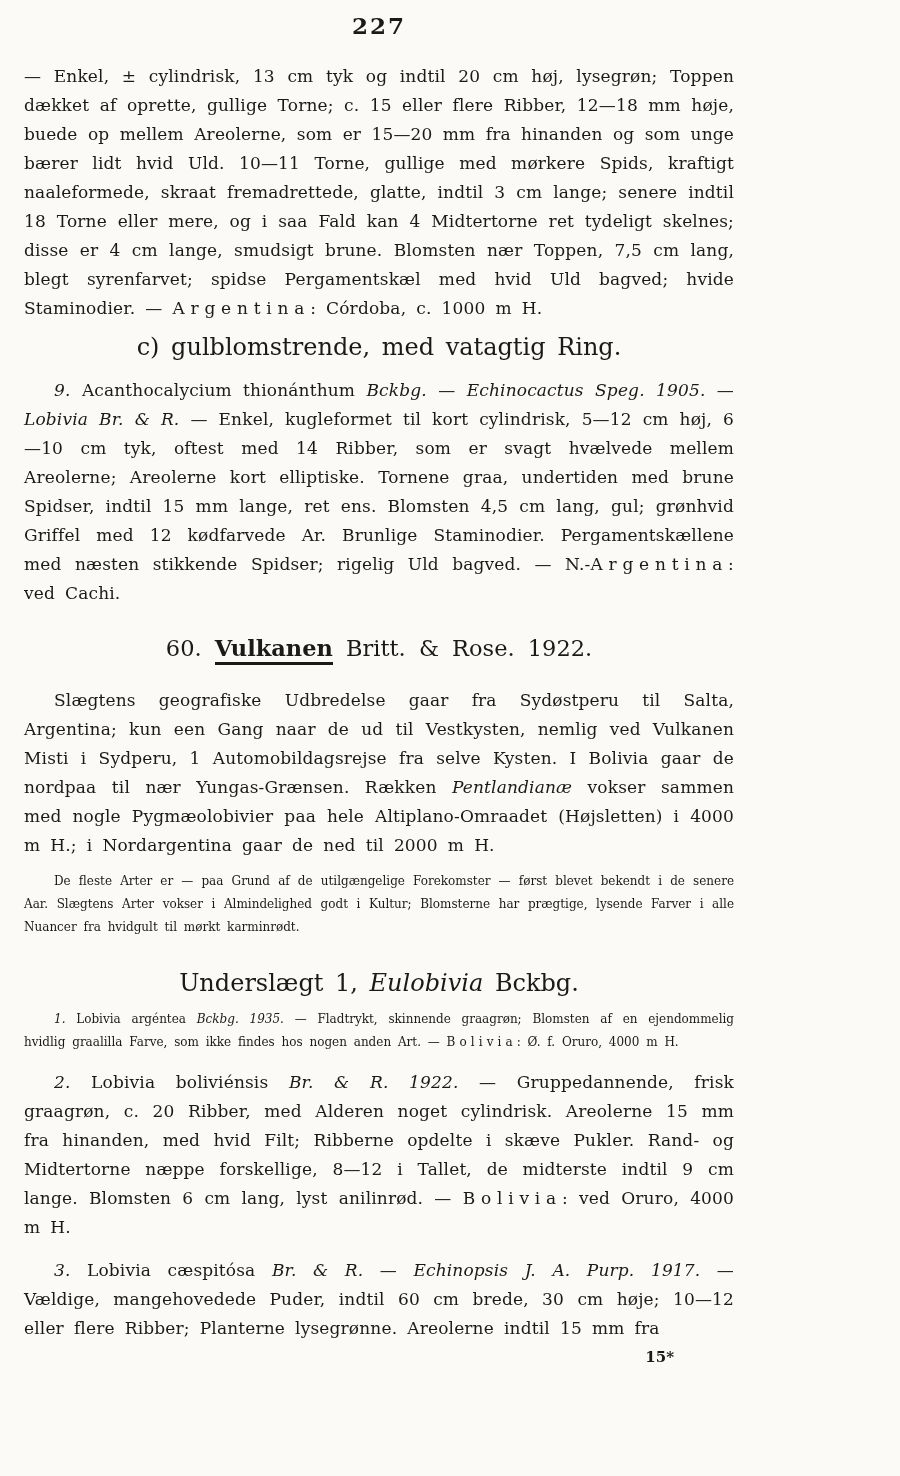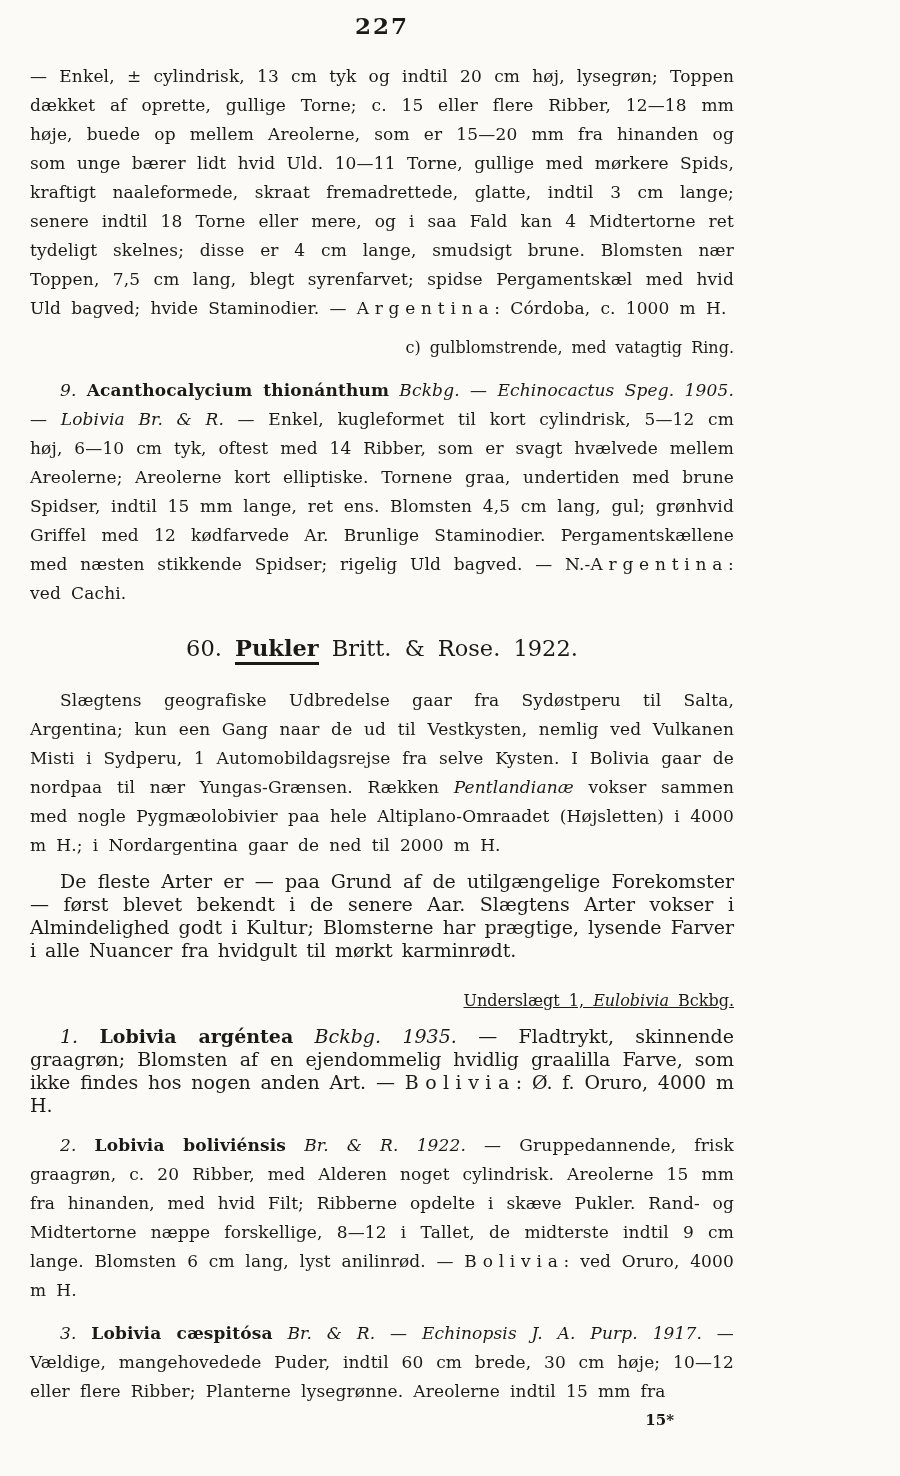--- a/index.html
+++ b/index.html
@@ -16,21 +16,21 @@
     overflow: hidden;
     background: var(--paper);
     color: var(--ink);
     font-family: "DejaVu Serif", "Liberation Serif", serif;
     -webkit-font-smoothing: antialiased;
   }
   .page {
     box-sizing: border-box;
     width: 760px;
     height: 1476px;
-    padding: 12px 26px 0 30px;
+    padding: 12px 26px 0 24px;
   }
   .page-number {
     text-align: center;
     font-size: 23px;
     line-height: 28px;
     font-weight: bold;
     letter-spacing: 2px;
   }
   .text-block {
     margin-top: 22px;
@@ -39,46 +39,46 @@
     margin: 0;
   }
   .body {
     font-size: 17px;
     line-height: 29px;
     text-align: justify;
     word-spacing: 4.5px;
     letter-spacing: 0.15px;
   }
   .small {
-    font-size: 19px;
+    font-size: 12px;
     line-height: 23px;
     text-align: justify;
     word-spacing: 3px;
   }
   .indent { text-indent: 30px; }
   .centered {
-    text-align: right;
-    font-size: 16px;
+    text-align: center;
+    font-size: 24px;
     line-height: 29px;
     word-spacing: 4px;
   }
   .genus-heading {
     text-align: center;
     font-size: 22.5px;
     line-height: 30px;
     font-weight: normal;
     word-spacing: 6px;
     margin: 25px 0 23px 0;
   }
   .sp-sm { margin-top: 10px; }
   .sp-md { margin-top: 14px; }
-  .sp-lg { margin-top: 24px; text-decoration: underline; }
+  .sp-lg { margin-top: 30px; }
   
   .seg-plain {}
-  .seg-bold { font-weight: bold; margin-top: 22px; }
+  .seg-bold { font-weight: normal; margin-top: 22px; }
   .seg-italic { font-style: italic; }
   .seg-spaced { letter-spacing: 0.34em; }
   .seg-boldunderline {
     font-weight: bold;
     border-bottom: 3px solid currentColor;
     padding-bottom: 1px;
   }
   .signature {
     text-align: right;
     padding-right: 60px;
@@ -96,21 +96,21 @@
   <div class="page-number">227</div>
 
   <main class="text-block">
 
     <p class="body"><span class="seg-plain">— Enkel, ± cylindrisk, 13 cm tyk og indtil 20 cm høj, lysegrøn; Toppen dækket af oprette, gullige Torne; c. 15 eller flere Ribber, 12—18 mm høje, buede op mellem Areolerne, som er 15—20 mm fra hinanden og som unge bærer lidt hvid Uld. 10—11 Torne, gullige med mørkere Spids, kraftigt naaleformede, skraat fremadrettede, glatte, indtil 3 cm lange; senere indtil 18 Torne eller mere, og i saa Fald kan 4 Midtertorne ret tydeligt skelnes; disse er 4 cm lange, smudsigt brune. Blomsten nær Toppen, 7,5 cm lang, blegt syrenfarvet; spidse Pergamentskæl med hvid Uld bagved; hvide Staminodier. — </span><span class="seg-spaced">Argentina</span><span class="seg-plain">: Córdoba, c. 1000 m H.</span></p>
 
     <p class="centered sp-sm"><span class="seg-plain">c) gulblomstrende, med vatagtig Ring.</span></p>
 
     <p class="body indent sp-md"><span class="seg-italic">9. </span><span class="seg-bold">Acanthocalycium thionánthum</span><span class="seg-plain"> </span><span class="seg-italic">Bckbg.</span><span class="seg-plain"> — </span><span class="seg-italic">Echinocactus Speg. 1905.</span><span class="seg-plain"> — </span><span class="seg-italic">Lobivia Br. &amp; R.</span><span class="seg-plain"> — Enkel, kugleformet til kort cylindrisk, 5—12 cm høj, 6—10 cm tyk, oftest med 14 Ribber, som er svagt hvælvede mellem Areolerne; Areolerne kort elliptiske. Tornene graa, undertiden med brune Spidser, indtil 15 mm lange, ret ens. Blomsten 4,5 cm lang, gul; grønhvid Griffel med 12 kødfarvede Ar. Brunlige Staminodier. Pergamentskællene med næsten stikkende Spidser; rigelig Uld bagved. — N.-</span><span class="seg-spaced">Argentina</span><span class="seg-plain">: ved Cachi.</span></p>
 
-    <h2 class="genus-heading"><span class="seg-plain">60. </span><span class="seg-boldunderline">Pukler</span><span class="seg-plain"> Britt. &amp; Rose. 1922.</span></h2>
+    <h2 class="genus-heading"><span class="seg-plain">60. </span><span class="seg-boldunderline">Vulkanen</span><span class="seg-plain"> Britt. &amp; Rose. 1922.</span></h2>
 
     <p class="body indent"><span class="seg-plain">Slægtens geografiske Udbredelse gaar fra Sydøstperu til Salta, Argentina; kun een Gang naar de ud til Vestkysten, nemlig ved Vulkanen Misti i Sydperu, 1 Automobildagsrejse fra selve Kysten. I Bolivia gaar de nordpaa til nær Yungas-Grænsen. Rækken </span><span class="seg-italic">Pentlandianæ</span><span class="seg-plain"> vokser sammen med nogle Pygmæolobivier paa hele Altiplano-Omraadet (Højsletten) i 4000 m H.; i Nordargentina gaar de ned til 2000 m H.</span></p>
 
     <p class="small indent sp-sm"><span class="seg-plain">De fleste Arter er — paa Grund af de utilgængelige Forekomster — først blevet bekendt i de senere Aar. Slægtens Arter vokser i Almindelighed godt i Kultur; Blomsterne har prægtige, lysende Farver i alle Nuancer fra hvidgult til mørkt karminrødt.</span></p>
 
     <p class="centered sp-lg"><span class="seg-plain">Underslægt 1, </span><span class="seg-italic">Eulobivia</span><span class="seg-plain"> Bckbg.</span></p>
 
 
     <p class="small indent sp-sm"><span class="seg-italic">1. </span><span class="seg-bold">Lobivia argéntea</span><span class="seg-plain"> </span><span class="seg-italic">Bckbg. 1935.</span><span class="seg-plain"> — Fladtrykt, skinnende graagrøn; Blomsten af en ejendommelig hvidlig graalilla Farve, som ikke findes hos nogen anden Art. — </span><span class="seg-spaced">Bolivia</span><span class="seg-plain">: Ø. f. Oruro, 4000 m H.</span></p>
 

